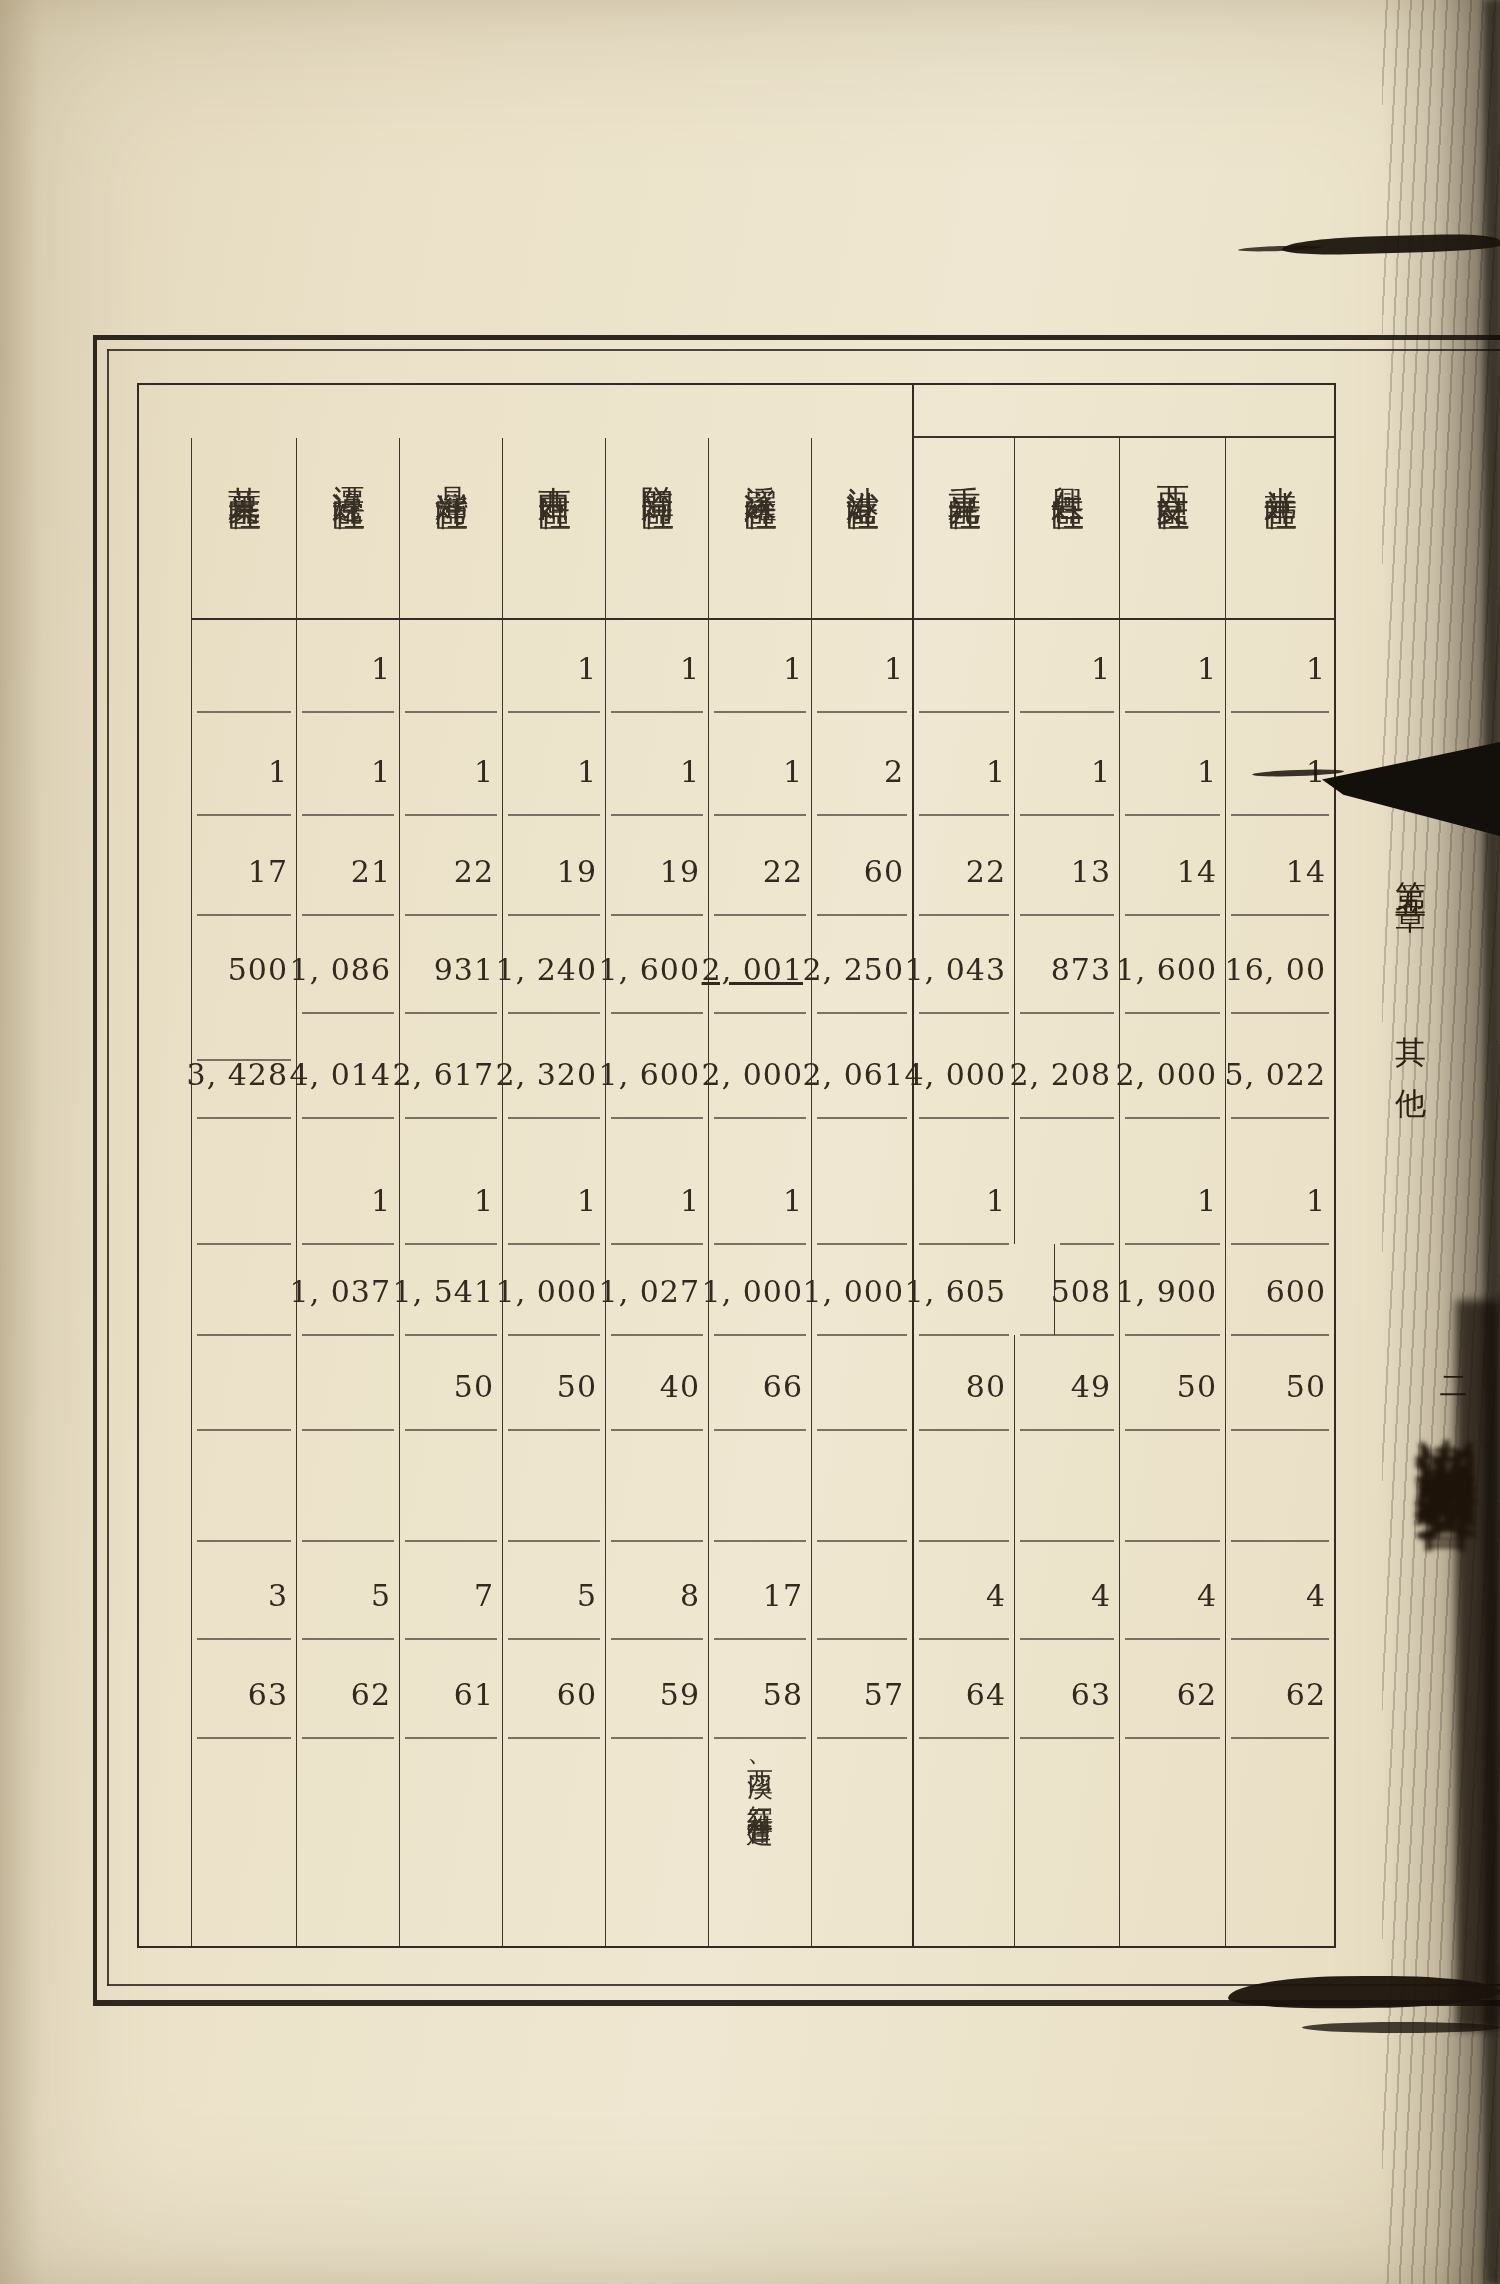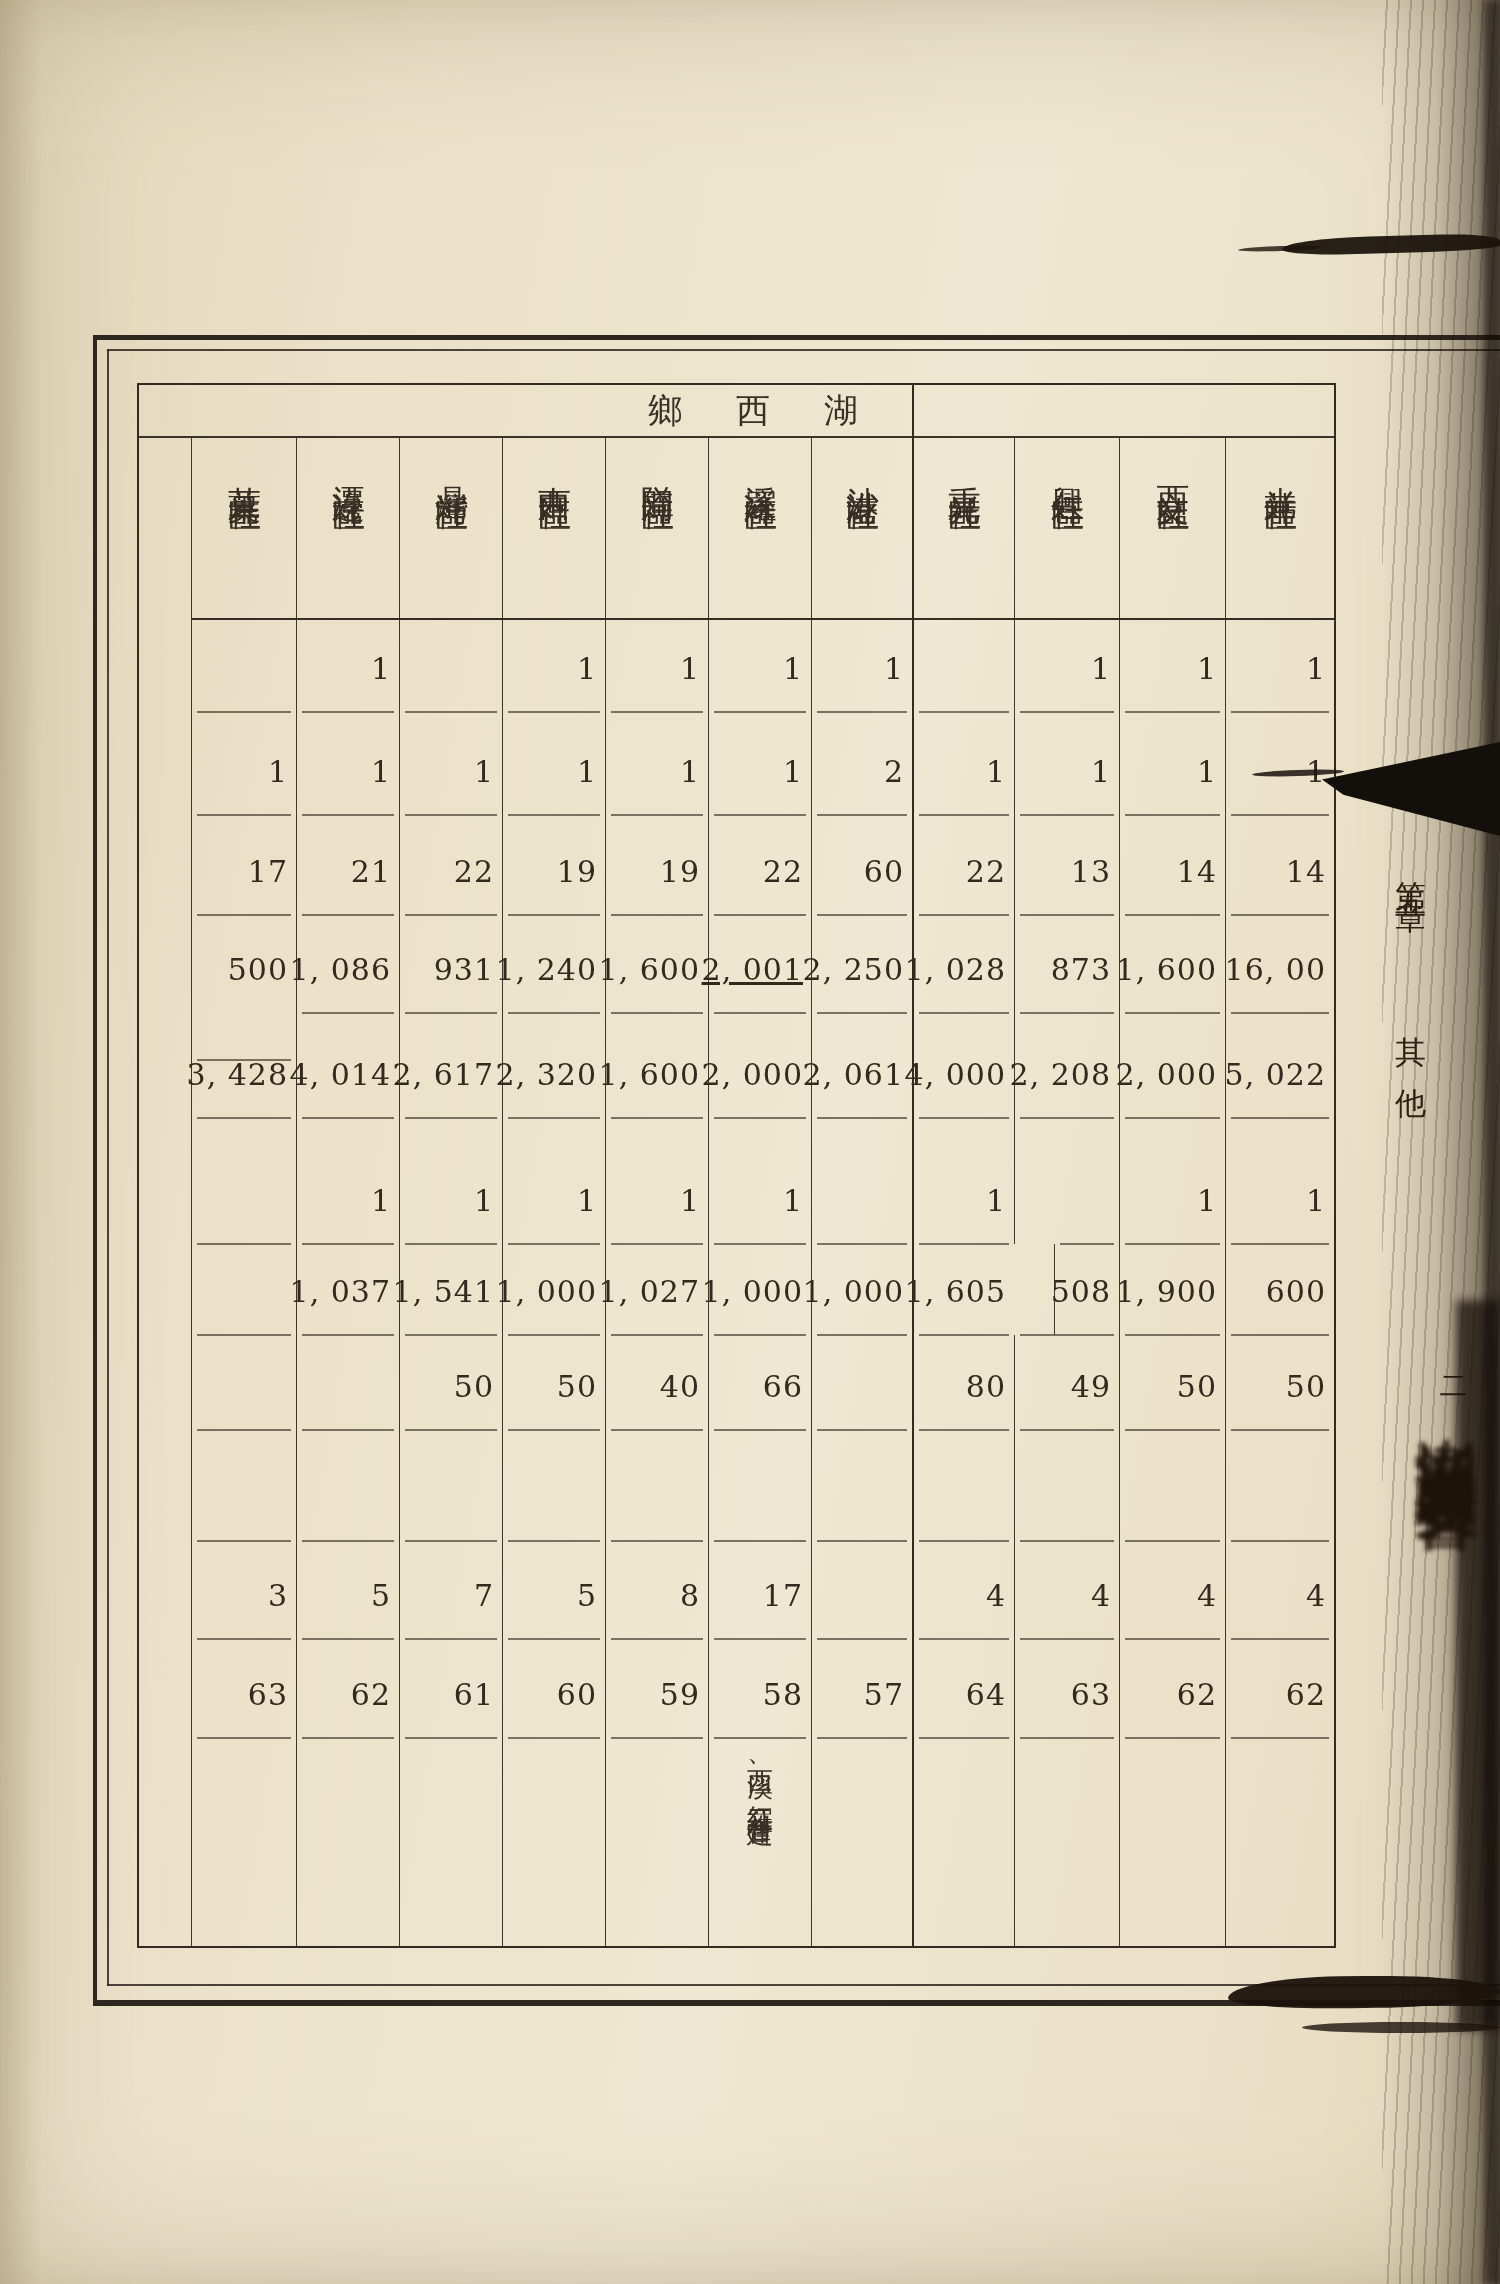--- a/index.html
+++ b/index.html
@@ -78,23 +78,20 @@
 <div class="left-shade"></div>
 
 <div class="frame-line f-top-outer"></div>
 <div class="frame-line f-top-inner"></div>
 <div class="frame-line f-left-outer"></div>
 <div class="frame-line f-left-inner"></div>
 <div class="frame-line f-bot-outer"></div>
 <div class="frame-line f-bot-inner"></div>
 
 <div class="tbl" id="table-grid">
-  <div class="cell groupcell" style="grid-row:1;grid-column:1/9">
-    <span class="group-label">鄉西湖</span>
-  </div>
   <div class="cell groupcell grp" style="grid-row:1;grid-column:9/13"></div>
   <div class="cell strip" style="border-right:1px solid #3e352b"></div>
 
 <div class="cell head" style="grid-area: 2 / 2;">
       <div class="vtext">菓葉社區</div>
     </div>
     <div class="cell head bl" style="grid-area: 2 / 3;">
       <div class="vtext">潭邊社區</div>
     </div>
     <div class="cell head bl" style="grid-area: 2 / 4;">
@@ -157,21 +154,21 @@
     <div class="cell num sep bl" style="grid-area: 5 / 10;">13</div>
     <div class="cell num sep bl" style="grid-area: 5 / 11;">14</div>
     <div class="cell num sep bl" style="grid-area: 5 / 12;">14</div>
     <div class="cell num sep" style="grid-area: 6 / 2;">500</div>
     <div class="cell num sep bl" style="grid-area: 6 / 3;">1, 086</div>
     <div class="cell num sep bl" style="grid-area: 6 / 4;">931</div>
     <div class="cell num sep bl" style="grid-area: 6 / 5;">1, 240</div>
     <div class="cell num sep bl" style="grid-area: 6 / 6;">1, 600</div>
     <div class="cell num sep bl" style="grid-area: 6 / 7; text-decoration: underline;">2, 001</div>
     <div class="cell num sep bl" style="grid-area: 6 / 8;">2, 250</div>
-    <div class="cell num sep bl grp" style="grid-area: 6 / 9;">1, 028</div>
+    <div class="cell num sep bl grp" style="grid-area: 6 / 9;">1, 043</div>
     <div class="cell num sep bl" style="grid-area: 6 / 10;">873</div>
     <div class="cell num sep bl" style="grid-area: 6 / 11;">1, 600</div>
     <div class="cell num sep bl" style="grid-area: 6 / 12;">16, 00</div>
     <div class="cell num sep" style="grid-area: 7 / 2; margin-top: 47px;">3, 428</div>
     <div class="cell num sep bl" style="grid-area: 7 / 3;">4, 014</div>
     <div class="cell num sep bl" style="grid-area: 7 / 4;">2, 617</div>
     <div class="cell num sep bl" style="grid-area: 7 / 5;">2, 320</div>
     <div class="cell num sep bl" style="grid-area: 7 / 6;">1, 600</div>
     <div class="cell num sep bl" style="grid-area: 7 / 7;">2, 000</div>
     <div class="cell num sep bl" style="grid-area: 7 / 8;">2, 061</div>

